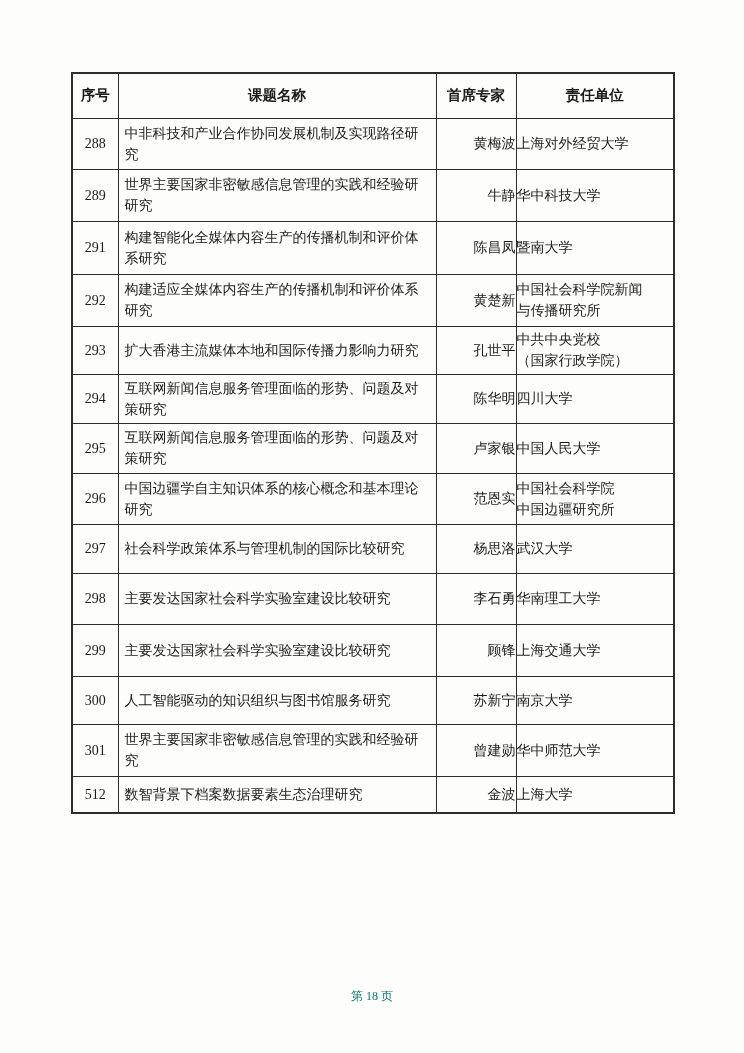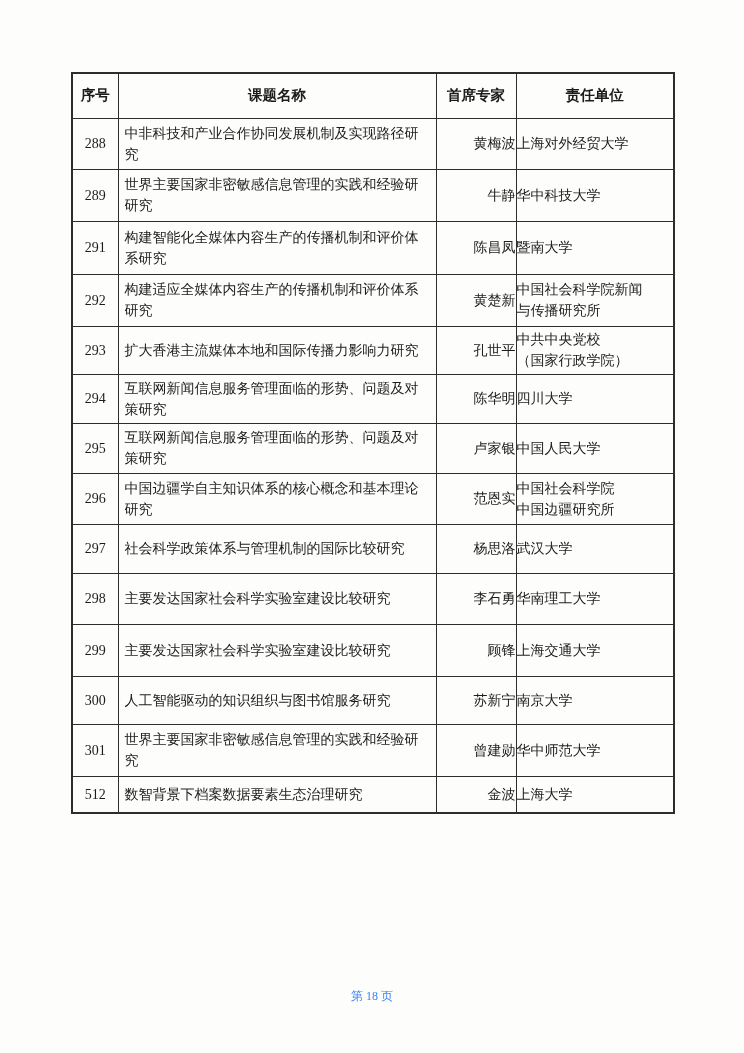--- a/index.html
+++ b/index.html
@@ -63,21 +63,21 @@
     text-align: left;
     white-space: pre-line;
   }
   .footer {
     position: absolute;
     left: 0;
     top: 988px;
     width: 744px;
     text-align: center;
     font-size: 12px;
-    color: #3b82f6;
+    color: #0f766e;
   }
 </style>
 </head>
 <body>
 
 <div class="page">
 
   <table class="projects">
     <colgroup>
       <col style="width:46px">

